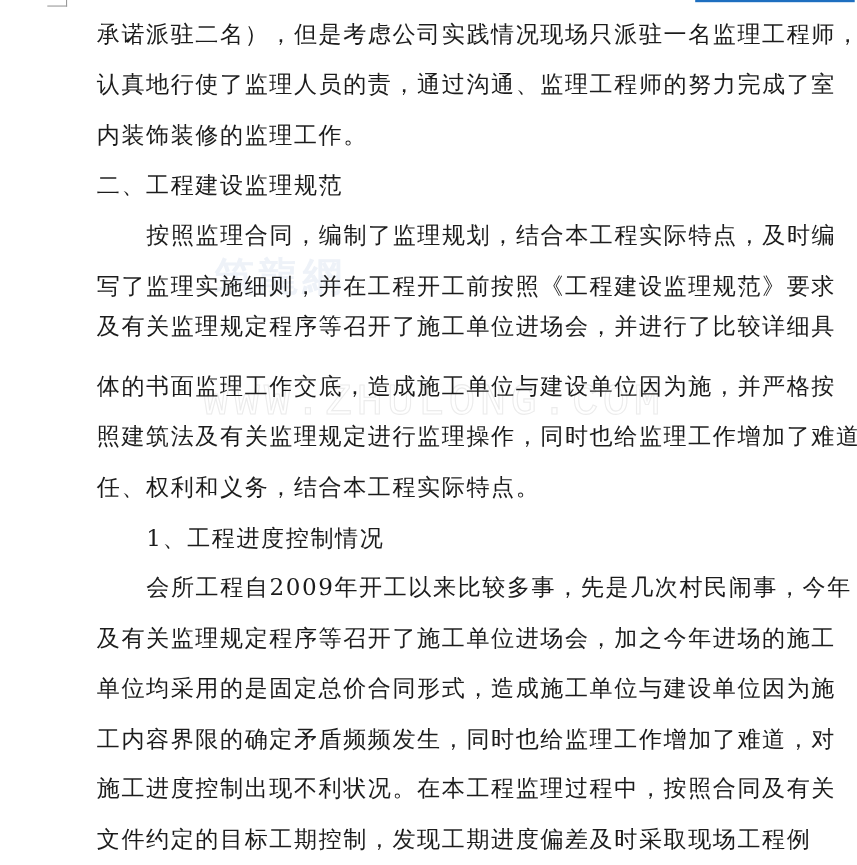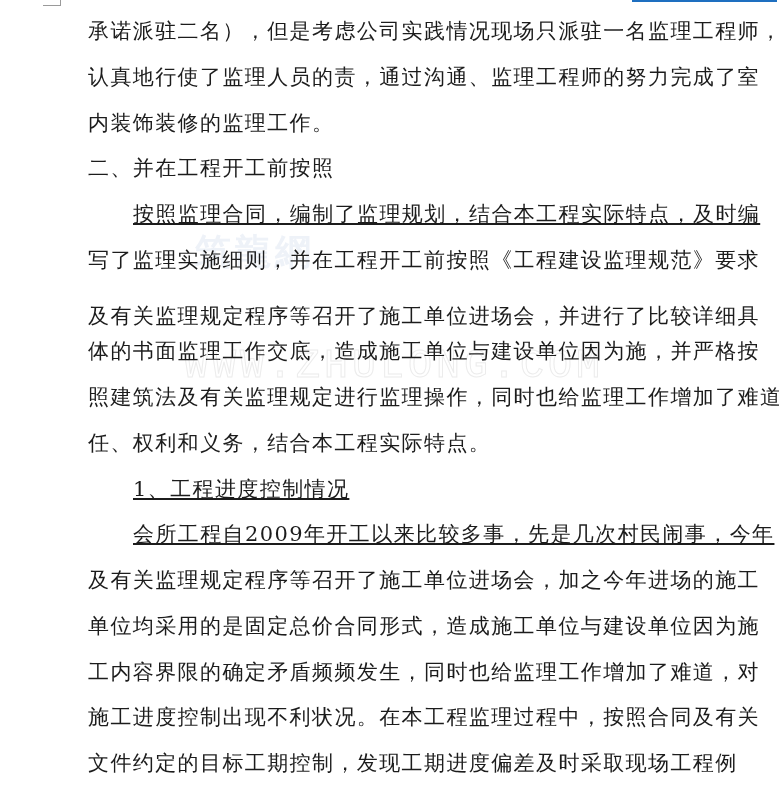--- a/index.html
+++ b/index.html
@@ -40,21 +40,21 @@
   }
   .line {
     position: absolute;
     left: 0;
     height: 46px;
     line-height: 46px;
     font-size: 21px;
     letter-spacing: 1.4px;
     white-space: nowrap;
   }
-  .indent { left: 45px; text-decoration: underline; }
+  .indent { left: 45px; }
   .watermark-cn {
     position: absolute;
     left: 195px;
     top: 228px;
     font-size: 36px;
     font-weight: bold;
     color: #eef2f8;
     letter-spacing: 4px;
     font-family: Liberation Serif, serif;
     z-index: 0;
@@ -78,24 +78,24 @@
 <div class="corner-mark"></div>
 <div class="top-accent"></div>
 
 <div class="watermark-cn">筑龍網</div>
 <div class="watermark-url">WWW.ZHULONG.COM</div>
 
 <div class="page">
   <div class="line" style="top:0px">承诺派驻二名），但是考虑公司实践情况现场只派驻一名监理工程师，</div>
   <div class="line" style="top:45.75px">认真地行使了监理人员的责，通过沟通、监理工程师的努力完成了室</div>
   <div class="line" style="top:91.5px">内装饰装修的监理工作。</div>
-  <div class="line" style="top:137.25px">二、并在工程开工前按照</div>
+  <div class="line" style="top:137.25px">二、工程建设监理规范</div>
   <div class="line indent" style="top:183px">按照监理合同，编制了监理规划，结合本工程实际特点，及时编</div>
   <div class="line" style="top:228.75px">写了监理实施细则，并在工程开工前按照《工程建设监理规范》要求</div>
-  <div class="line" style="top:285px">及有关监理规定程序等召开了施工单位进场会，并进行了比较详细具</div>
+  <div class="line" style="top:266px">及有关监理规定程序等召开了施工单位进场会，并进行了比较详细具</div>
   <div class="line" style="top:320.25px">体的书面监理工作交底，造成施工单位与建设单位因为施，并严格按</div>
   <div class="line" style="top:366px">照建筑法及有关监理规定进行监理操作，同时也给监理工作增加了难道</div>
   <div class="line" style="top:411.75px">任、权利和义务，结合本工程实际特点。</div>
   <div class="line indent" style="top:457.5px">1、工程进度控制情况</div>
   <div class="line indent" style="top:503.25px">会所工程自2009年开工以来比较多事，先是几次村民闹事，今年</div>
   <div class="line" style="top:549px">及有关监理规定程序等召开了施工单位进场会，加之今年进场的施工</div>
   <div class="line" style="top:594.75px">单位均采用的是固定总价合同形式，造成施工单位与建设单位因为施</div>
   <div class="line" style="top:640.5px">工内容界限的确定矛盾频频发生，同时也给监理工作增加了难道，对</div>
   <div class="line" style="top:686.25px">施工进度控制出现不利状况。在本工程监理过程中，按照合同及有关</div>
   <div class="line" style="top:732px">文件约定的目标工期控制，发现工期进度偏差及时采取现场工程例</div>

